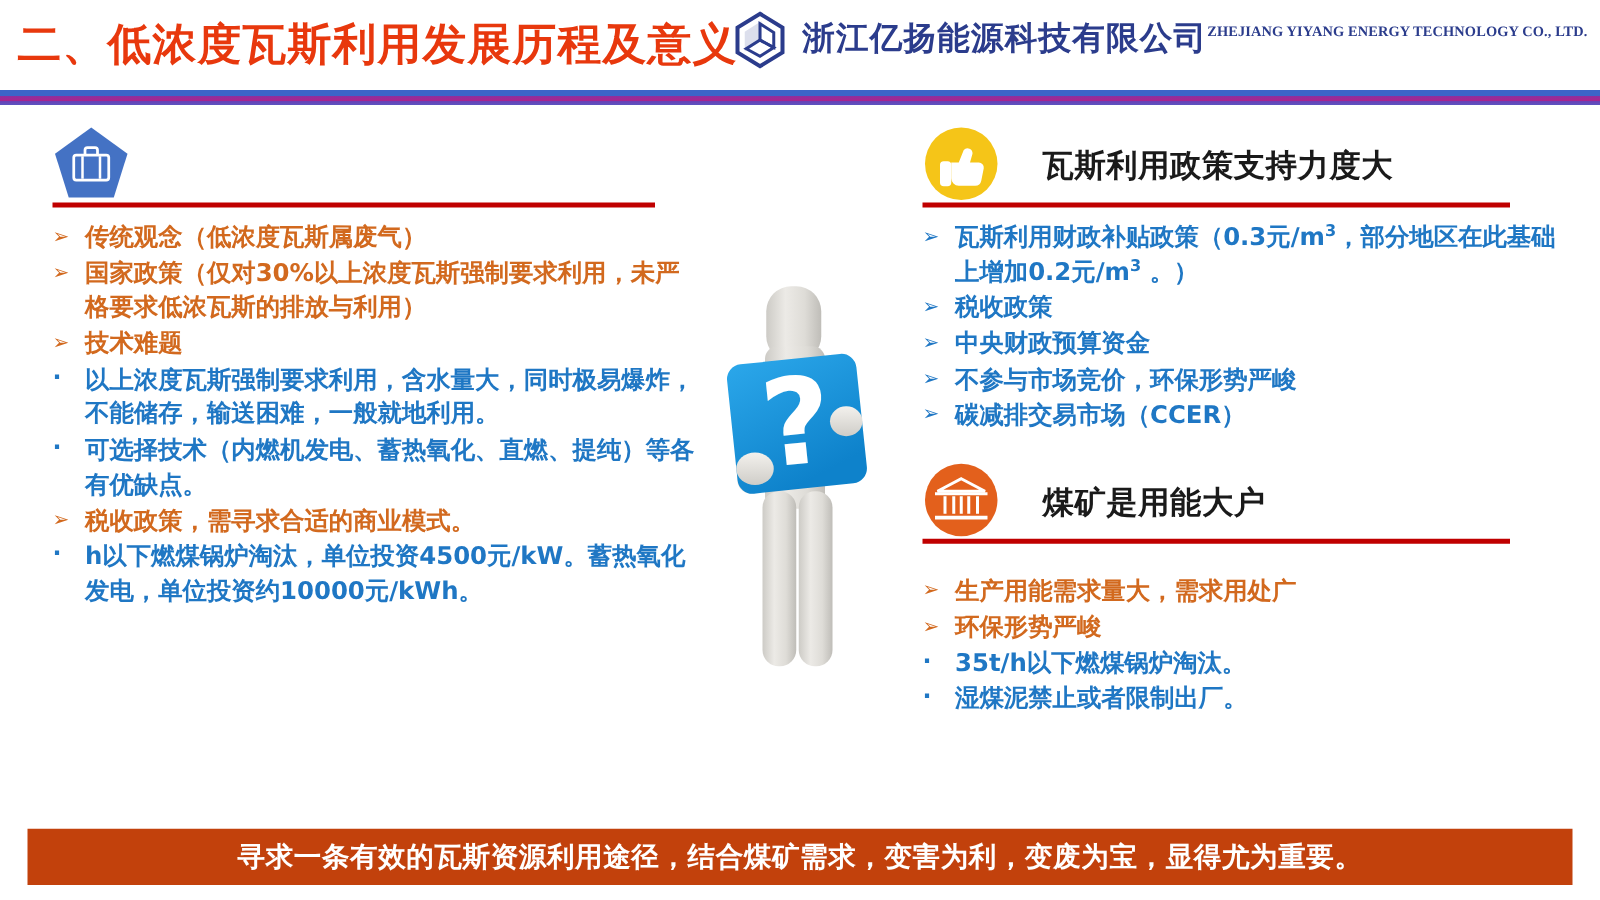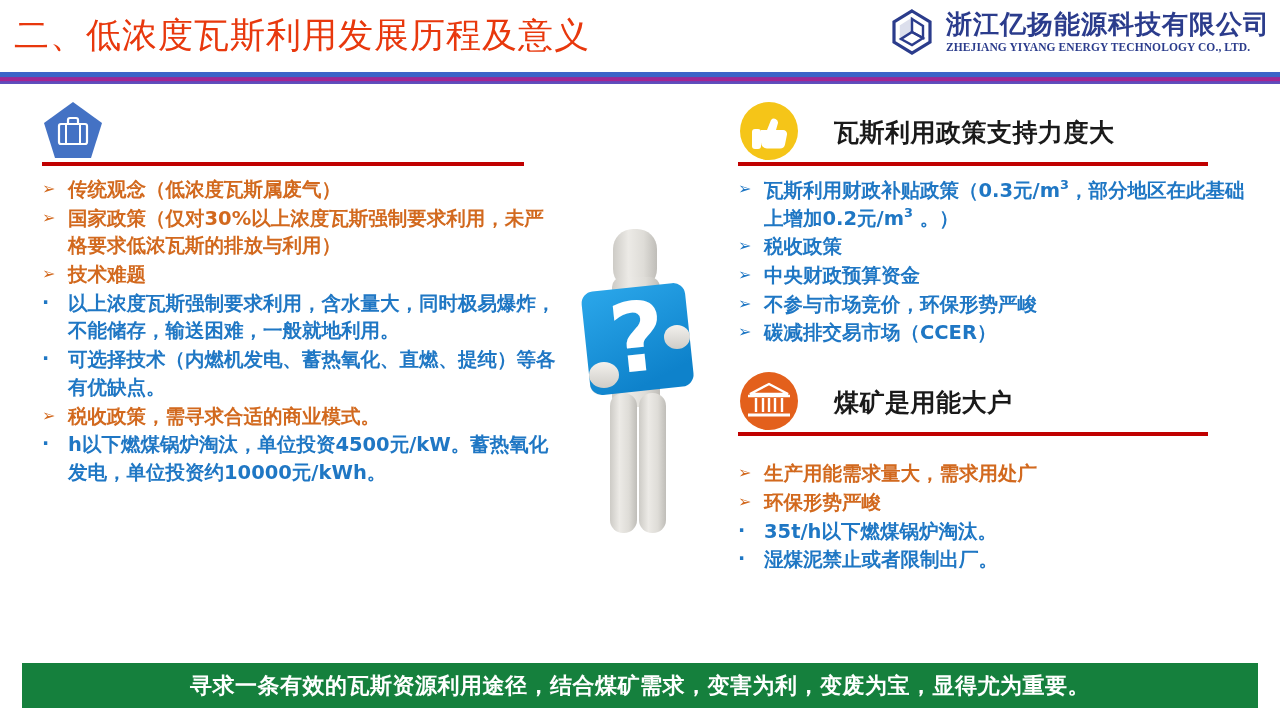--- a/index.html
+++ b/index.html
@@ -21,21 +21,21 @@
     left: 0; top: 0;
     width: 1280px;
     height: 72px;
     background: #ffffff;
   }
   .header-title {
     position: absolute;
     left: 14px;
     top: 12px;
     font-size: 35px;
-    font-weight: normal;
+    font-weight: bold;
     color: #E8380D;
     letter-spacing: 1px;
     white-space: nowrap;
   }
   .divider-bar {
     position: absolute;
     left: 0;
     top: 72px;
     width: 1280px;
     height: 12px;
@@ -52,21 +52,21 @@
     top: 8px;
     display: flex;
     align-items: center;
     gap: 10px;
   }
   .logo-mark {
     width: 48px;
     height: 48px;
     flex: none;
   }
-  .logo-text { display: flex; flex-direction: column; }
+  .logo-text { display: flex; flex-direction: row; }
   .logo-cn {
     font-size: 26px;
     font-weight: bold;
     color: #2B3C8C;
     line-height: 1.05;
     letter-spacing: 1px;
     white-space: nowrap;
   }
   .logo-en {
     font-family: Liberation Serif, serif;
@@ -171,21 +171,21 @@
     height: 335px;
   }
 
   
   .banner {
     position: absolute;
     left: 22px;
     bottom: 12px;
     width: 1236px;
     height: 45px;
-    background: #15803d;
+    background: #c2410c;
     display: flex;
     align-items: center;
     justify-content: center;
   }
   .banner-text {
     color: #FFFFFF;
     font-size: 22px;
     font-weight: bold;
     letter-spacing: 0.5px;
     white-space: nowrap;

